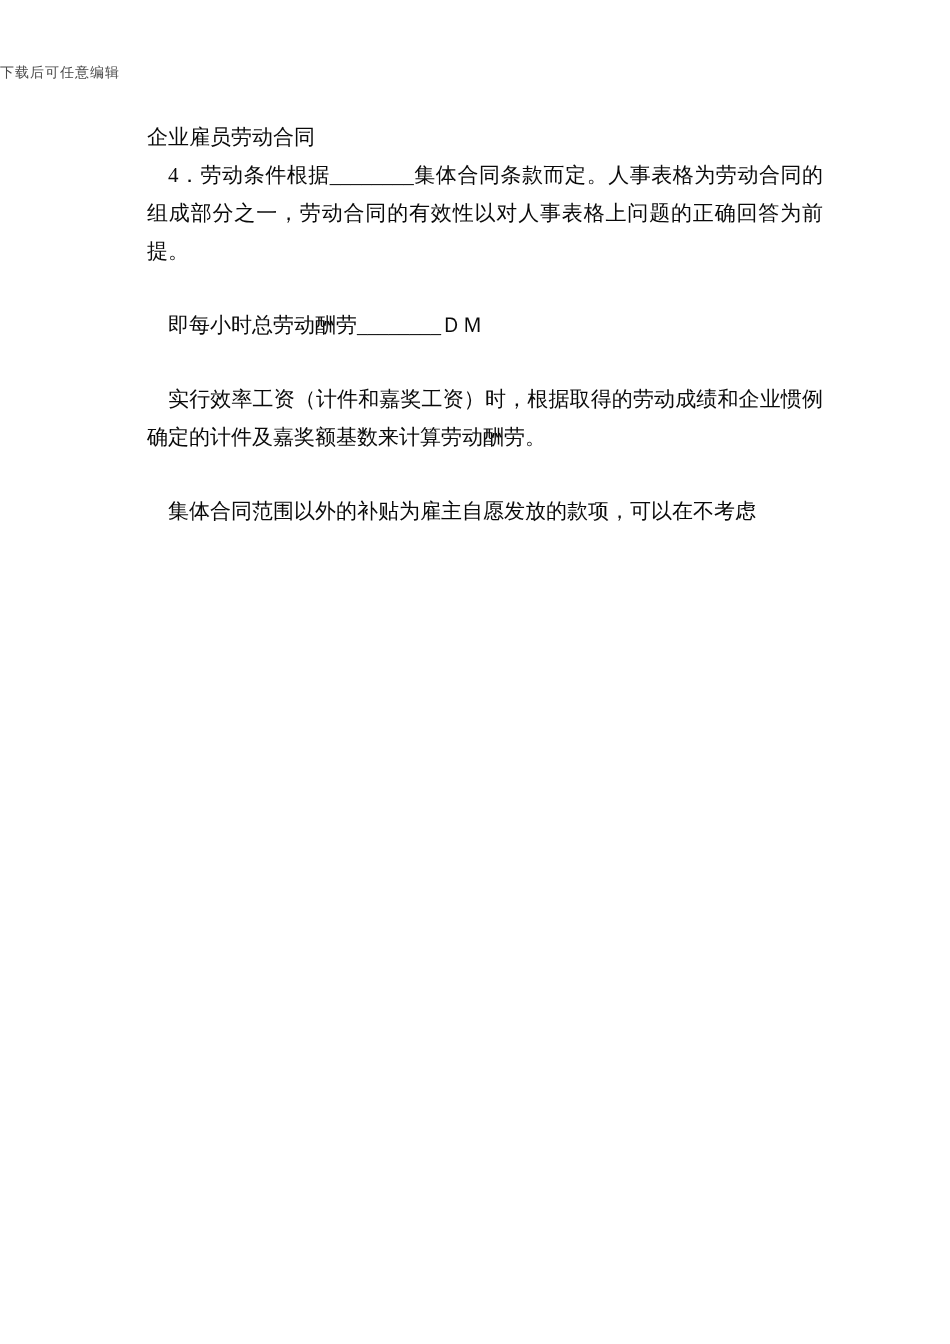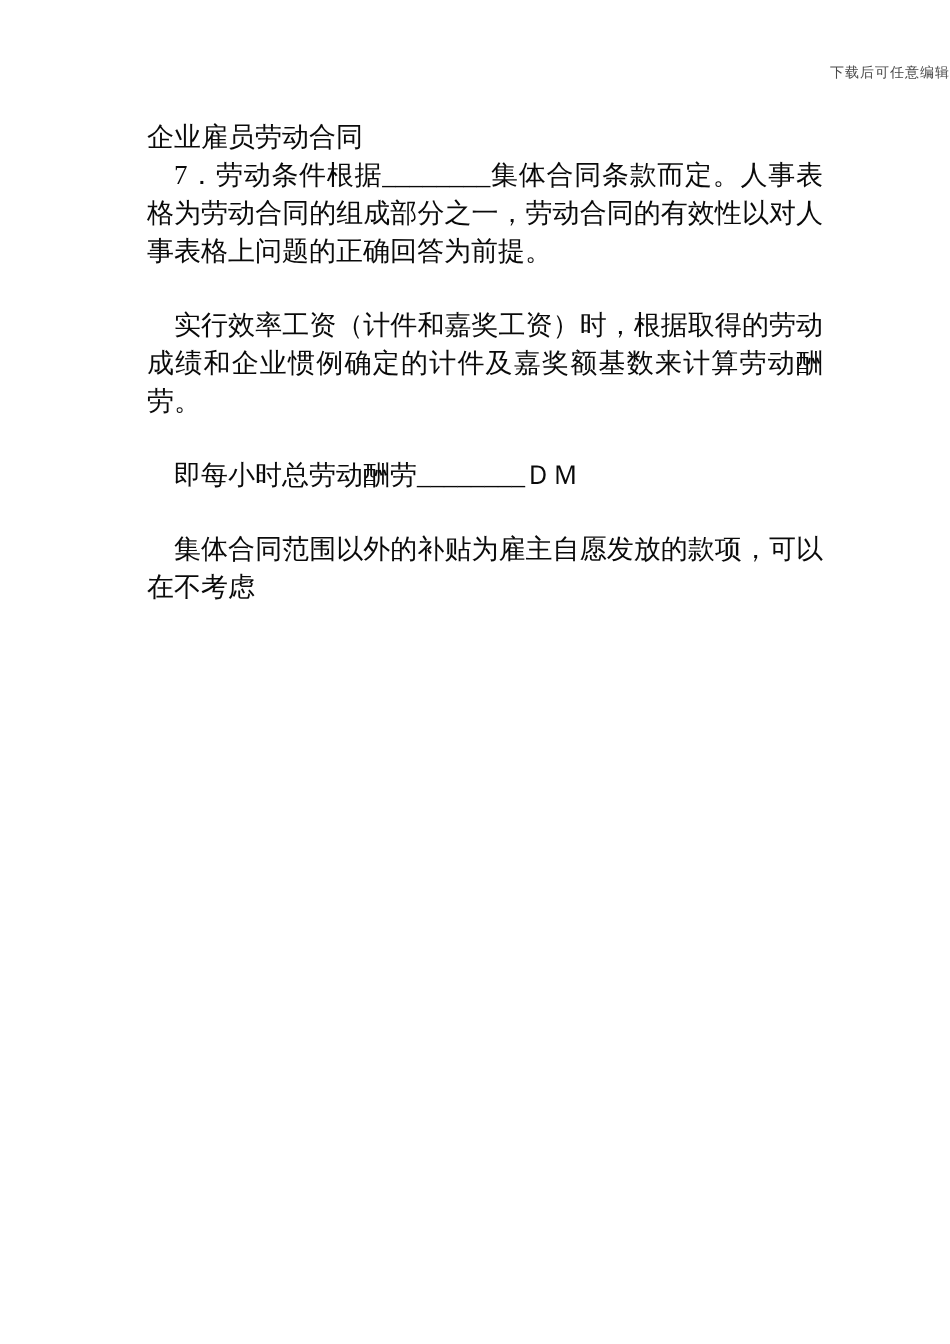--- a/index.html
+++ b/index.html
@@ -19,33 +19,32 @@
     width: 950px;
     height: 1344px;
     background: #ffffff;
     position: relative;
   }
   .doc-note {
     position: absolute;
     top: 64px;
     left: 0;
     width: 100%;
-    text-align: right;
+    text-align: left;
     font-size: 14px;
     letter-spacing: 1px;
     color: #4a4a4a;
     font-family: "Liberation Sans", "DejaVu Sans", sans-serif;
-    padding-left: 24px;
   }
   .content {
     position: absolute;
     top: 118px;
     left: 147px;
     width: 676px;
-    font-size: 27px;
+    font-size: 21px;
     line-height: 38px;
     text-align: justify;
     color: #0a0a0a;
   }
   .content p {
     margin: 0 0 36px 0;
   }
   p.doc-title {
     margin: 0 0 0 0;
     text-indent: 0;
@@ -56,19 +55,19 @@
 </style>
 </head>
 <body>
 
 <div class="page">
   <div class="doc-note">下载后可任意编辑</div>
 
   <div class="content">
     <p class="doc-title">企业雇员劳动合同</p>
     <div id="paragraphs">
-        <p class="para">7．劳动条件根据________集体合同条款而定。人事表格为劳动合同的组成部分之一，劳动合同的有效性以对人事表格上问题的正确回答为前提。</p>
+        <p class="para">4．劳动条件根据________集体合同条款而定。人事表格为劳动合同的组成部分之一，劳动合同的有效性以对人事表格上问题的正确回答为前提。</p>
+        <p class="para">即每小时总劳动酬劳________ＤＭ</p>
         <p class="para">实行效率工资（计件和嘉奖工资）时，根据取得的劳动成绩和企业惯例确定的计件及嘉奖额基数来计算劳动酬劳。</p>
-        <p class="para">即每小时总劳动酬劳________ＤＭ</p>
         <p class="para">集体合同范围以外的补贴为雇主自愿发放的款项，可以在不考虑</p>
       </div>
   </div>
 </div>
 
 </body></html>

